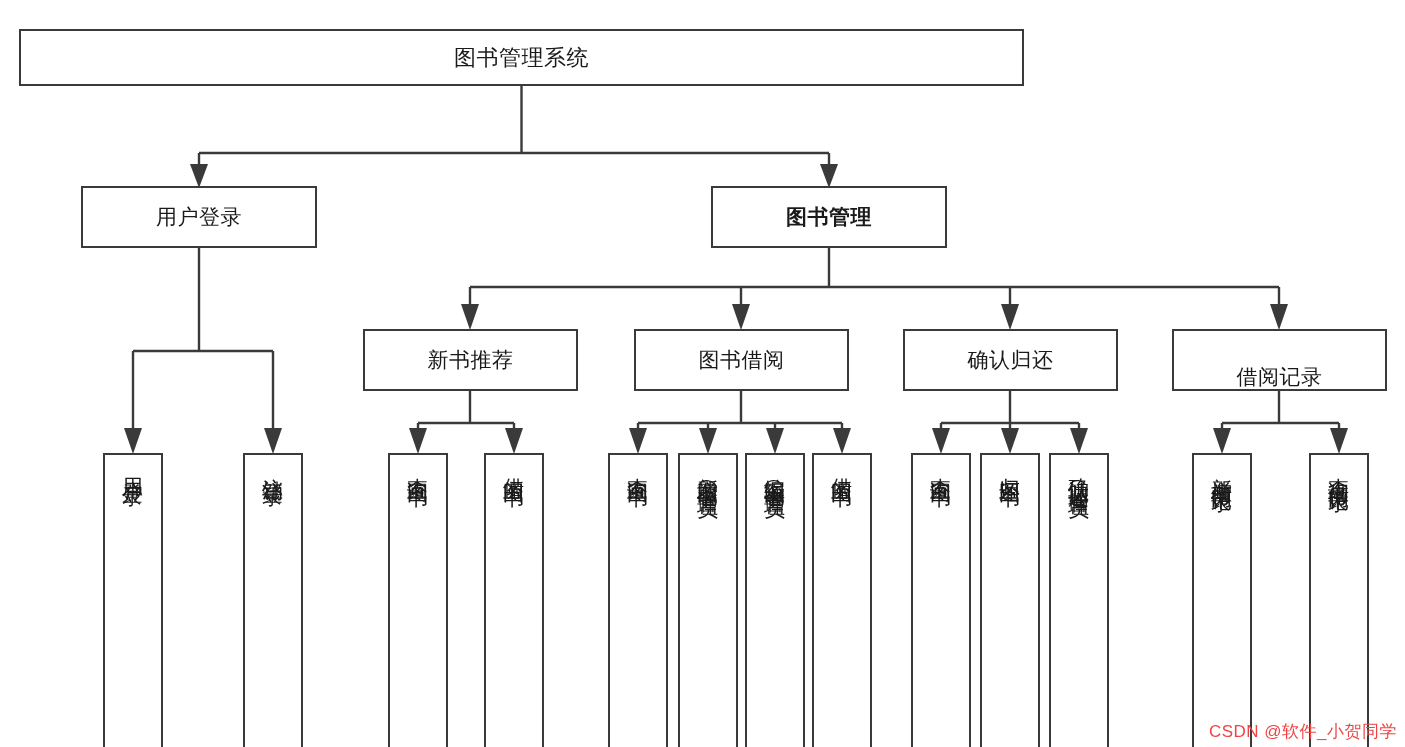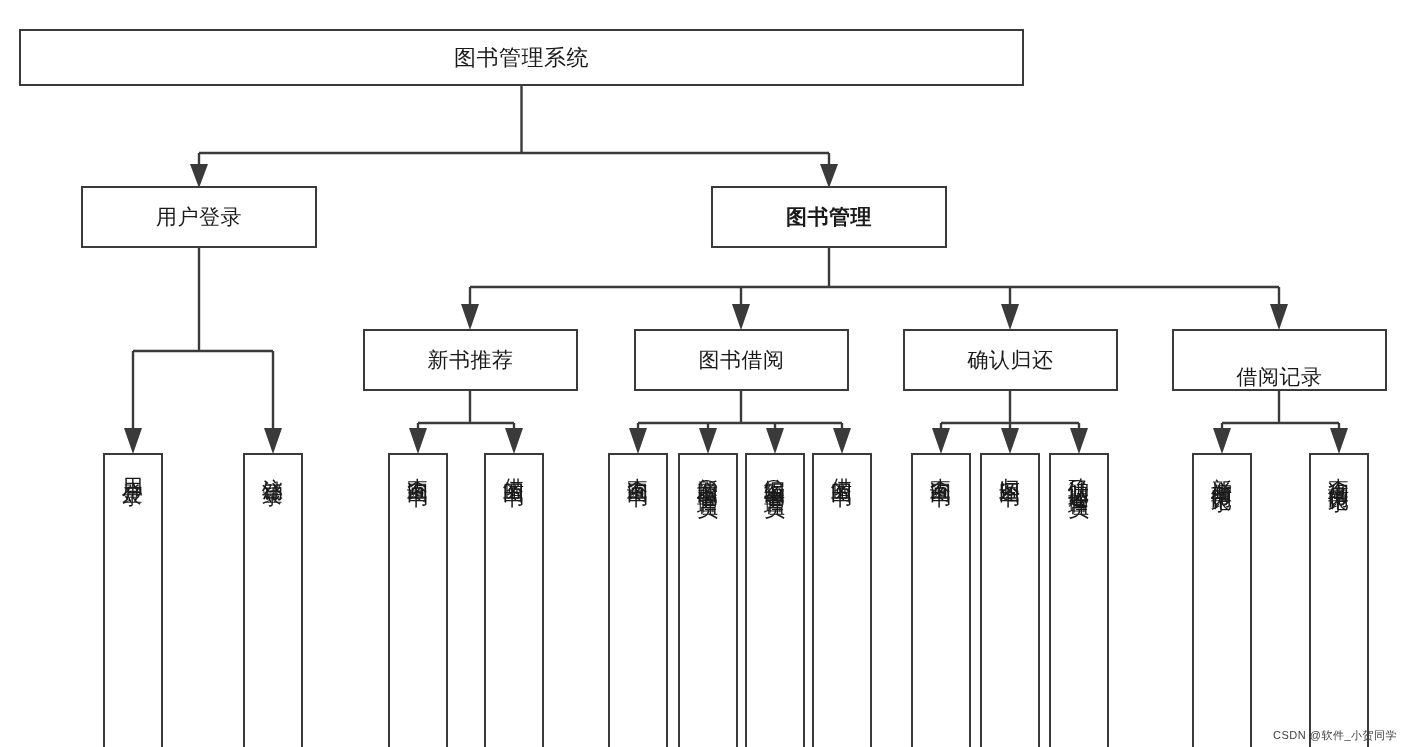--- a/index.html
+++ b/index.html
@@ -44,22 +44,22 @@
     text-orientation:upright;
     font-size:21px;
     line-height:1.0;
     letter-spacing:3px;
     white-space:nowrap;
   }
 
   .watermark{
     position:absolute;
     right:8px;bottom:20px;
-    font-size:11px;
-    color:#404040;
+    font-size:17px;
+    color:#ef4444;
     letter-spacing:0.5px;
     white-space:nowrap;
     pointer-events:none;
   }
   svg.links{position:absolute;left:0;top:0;width:1405px;height:747px;pointer-events:none;}
   svg.links path,svg.links line{stroke:#3a3a3a;stroke-width:2.4;fill:none;}
   svg.links polygon{fill:#3a3a3a;}
 </style>
 </head>
 <body>

